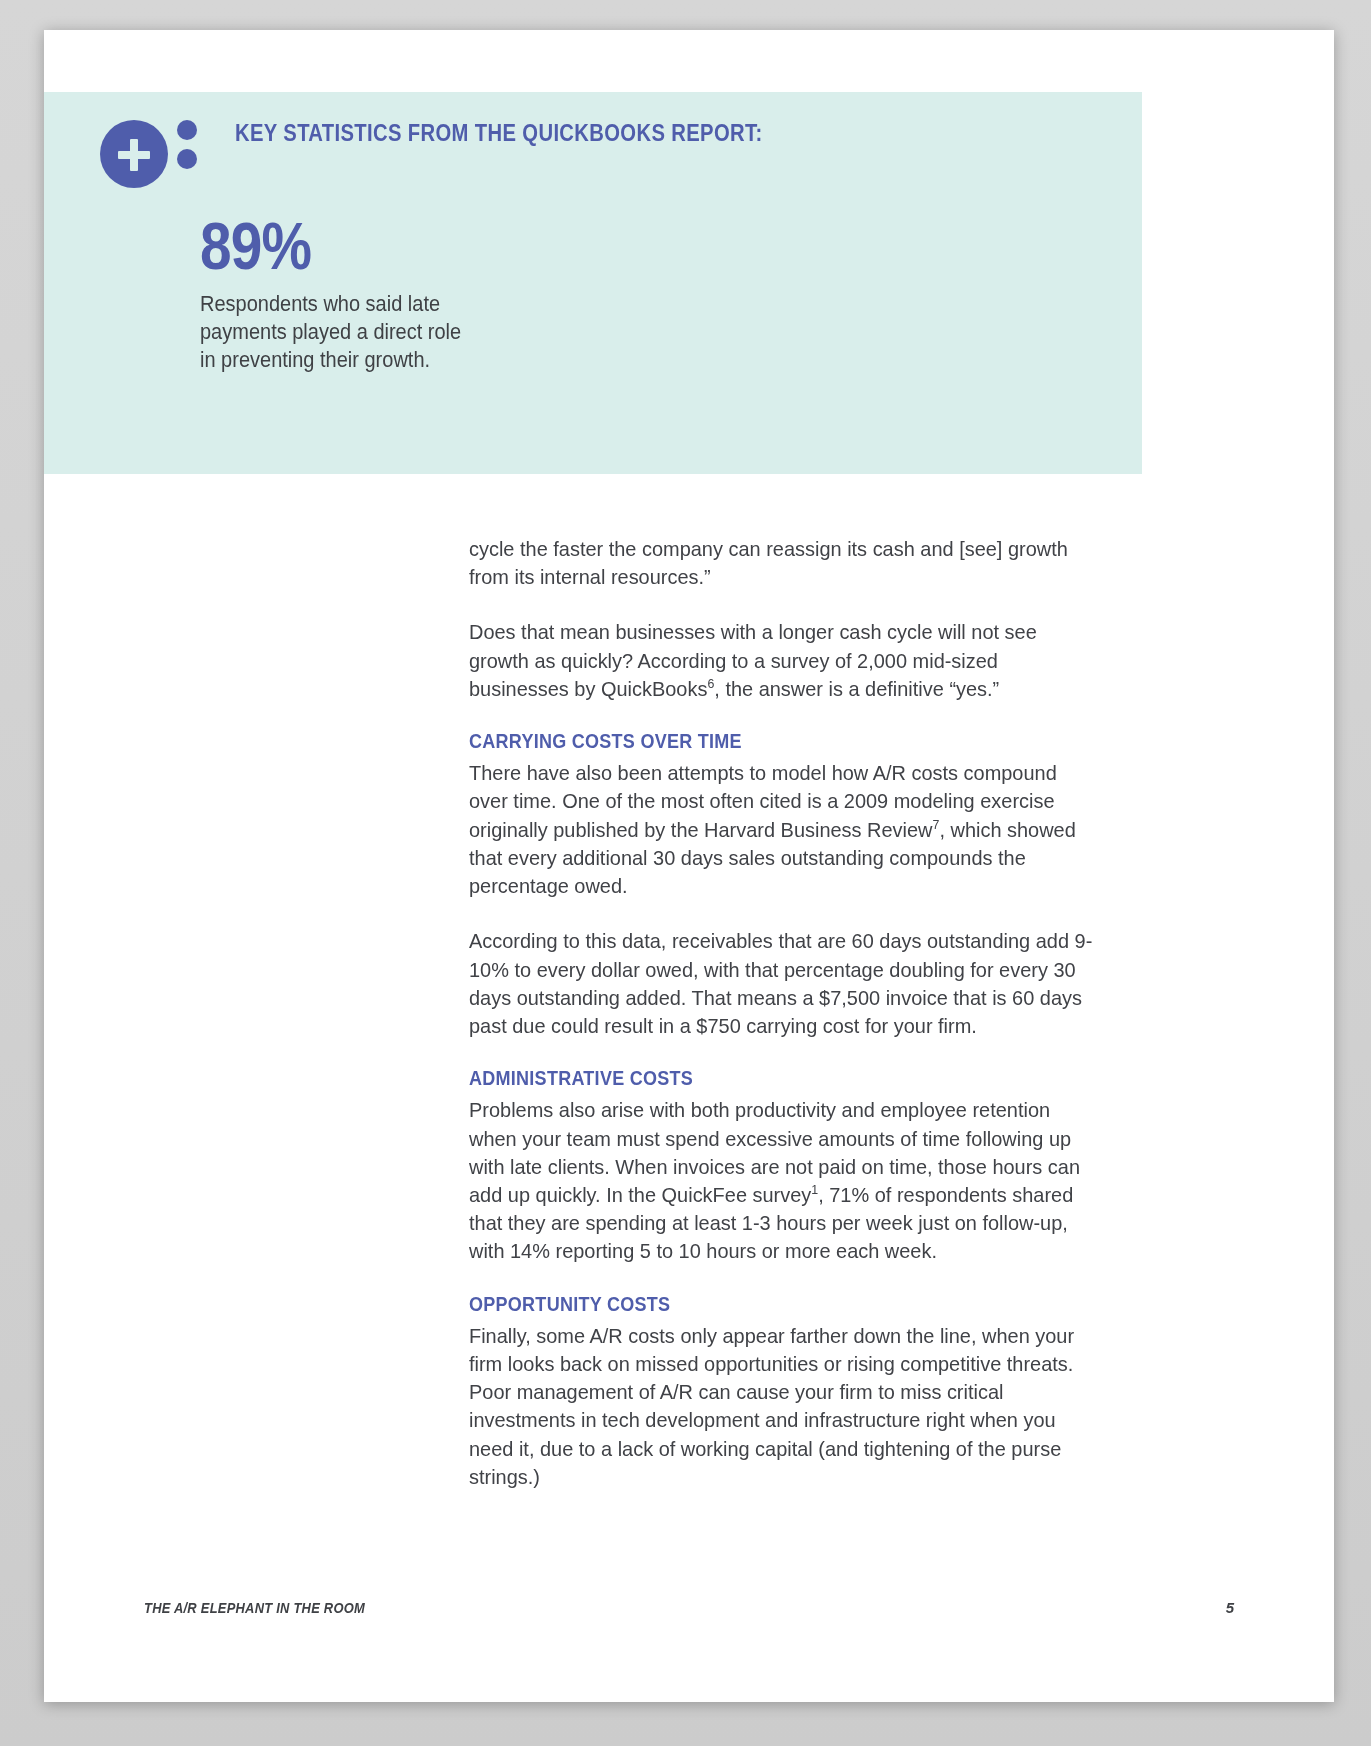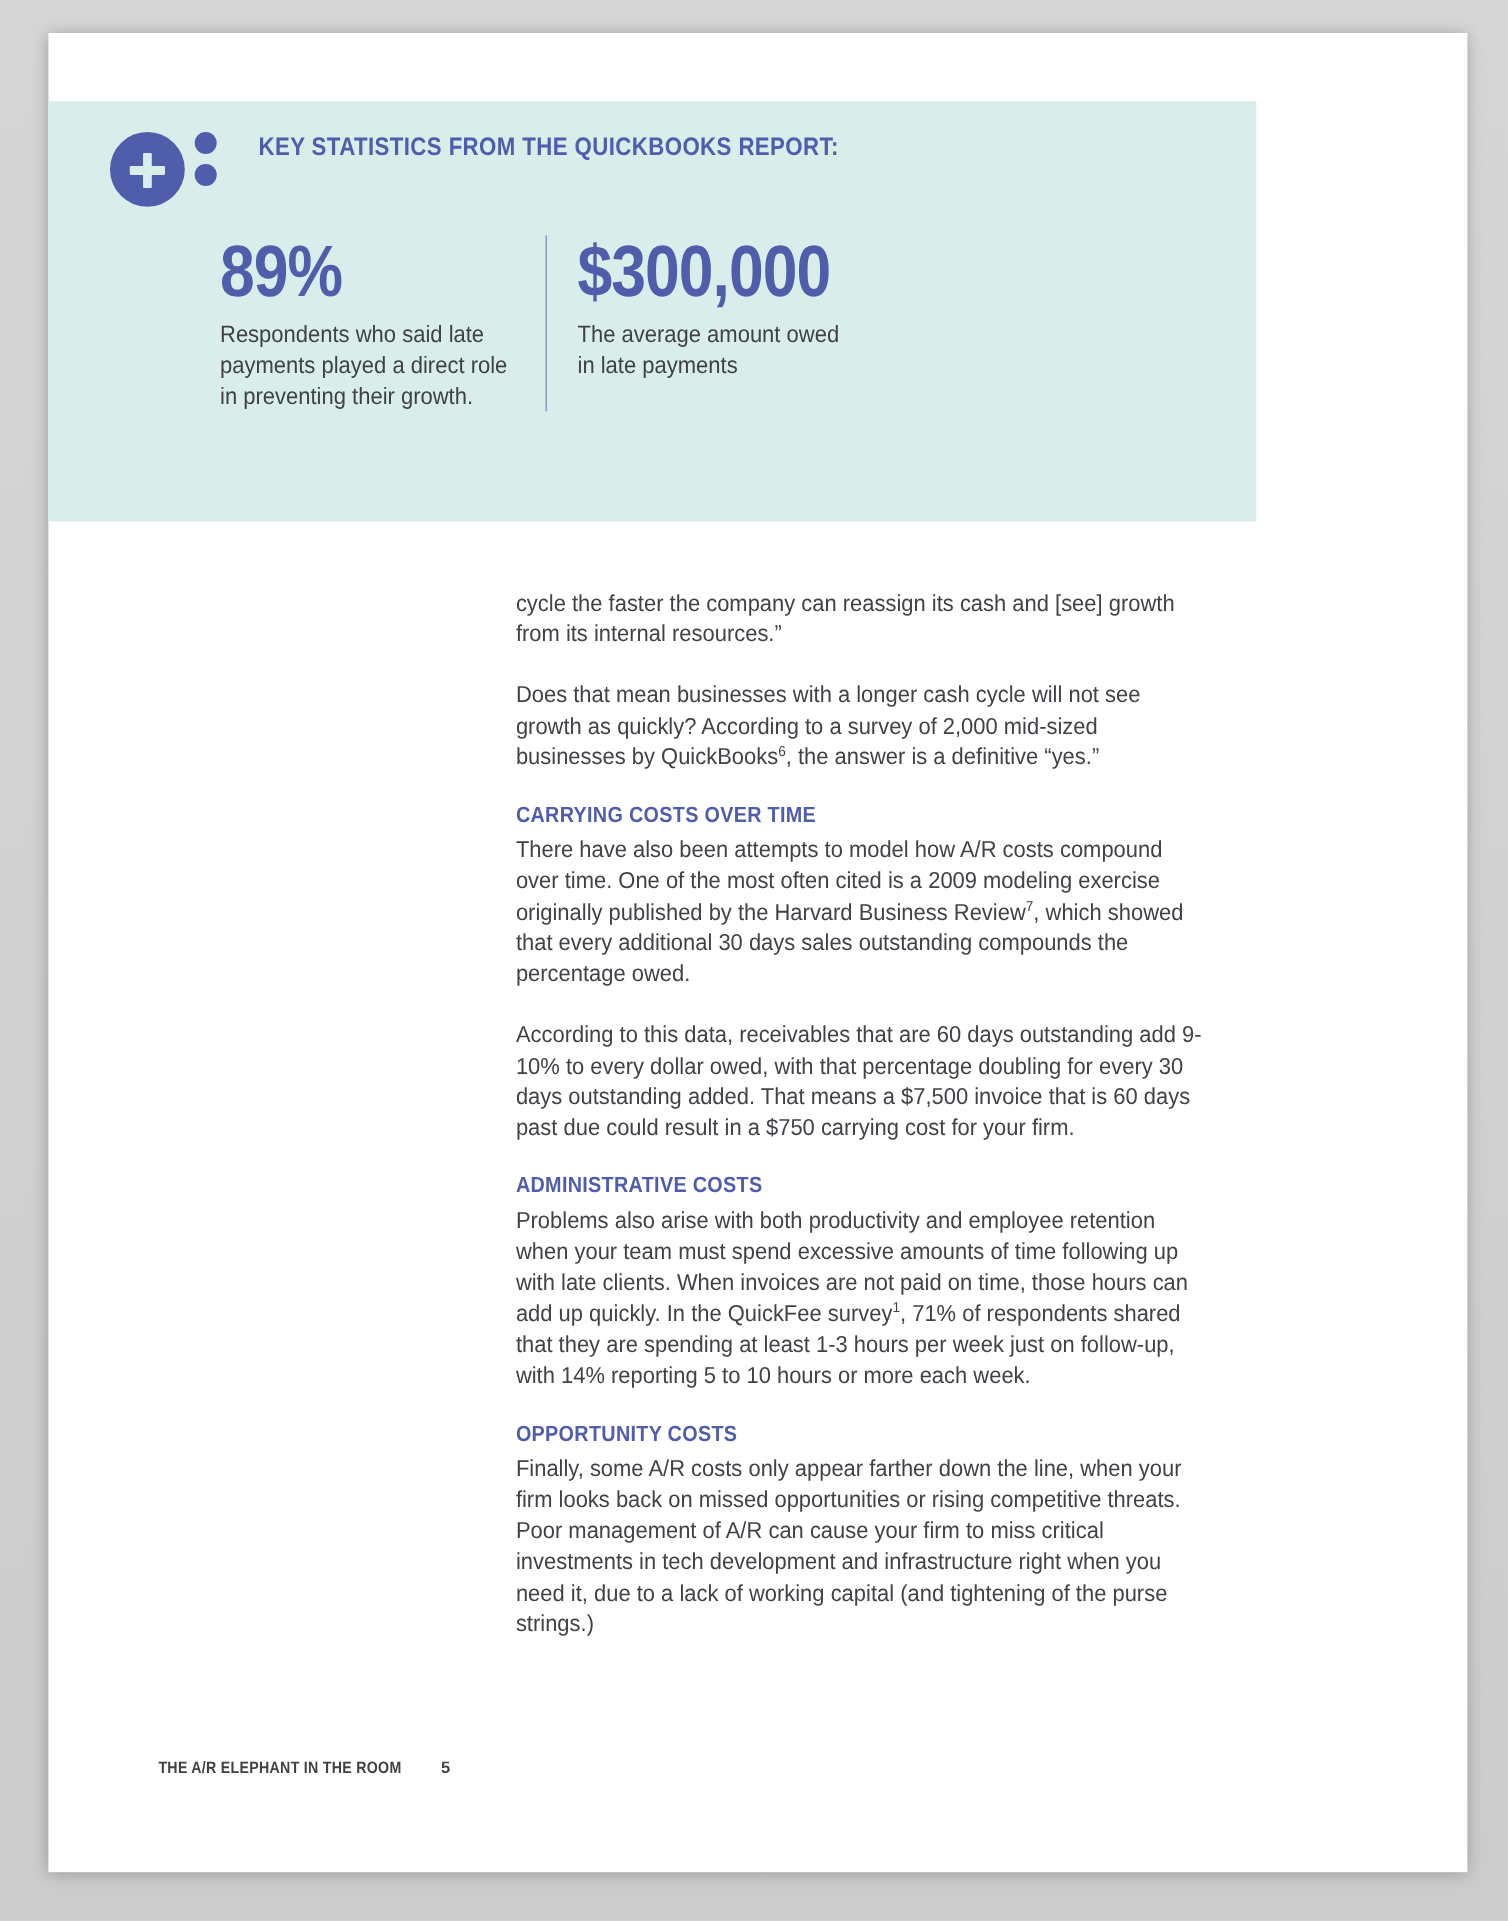--- a/index.html
+++ b/index.html
@@ -180,21 +180,23 @@
     line-height: 0;
   }
 
   
   .footer {
     position: absolute;
     left: 100px;
     bottom: 86px;
     width: 1090px;
     display: flex;
+    justify-content: space-between;
     align-items: baseline;
+    font-style: italic;
   }
   .footer-title {
     color: #3f4145;
     font-family: "Liberation Sans Narrow", "Liberation Sans", sans-serif;
     font-size: 15px;
     font-weight: 700;
     letter-spacing: 0.3px;
     transform: scaleX(0.86);
     transform-origin: left center;
   }
@@ -222,24 +224,20 @@
         <div class="banner-title">KEY STATISTICS FROM THE QUICKBOOKS REPORT:</div>
       </div>
 
       <div class="stats-cols">
 
         <div class="stat-col c1">
           <div class="stat-number">89%</div>
           <div class="stat-caption">Respondents who said late payments played a direct role in preventing their growth.</div>
         </div>
 
-        <div class="stat-col c2">
-          <div class="stat-number">$300,000</div>
-          <div class="stat-caption">The average amount owed in late payments</div>
-        </div>
 
 
       </div>
     </section>
 
     <div class="body-col">
 
       <p>cycle the faster the company can reassign its cash and [see] growth from its internal resources.”</p>
 
       <p><span>Does that mean businesses with a longer cash cycle will not see growth as quickly? According to a survey of 2,000 mid-sized businesses by QuickBooks</span><sup>6</sup><span>, the answer is a definitive “yes.”</span></p>

